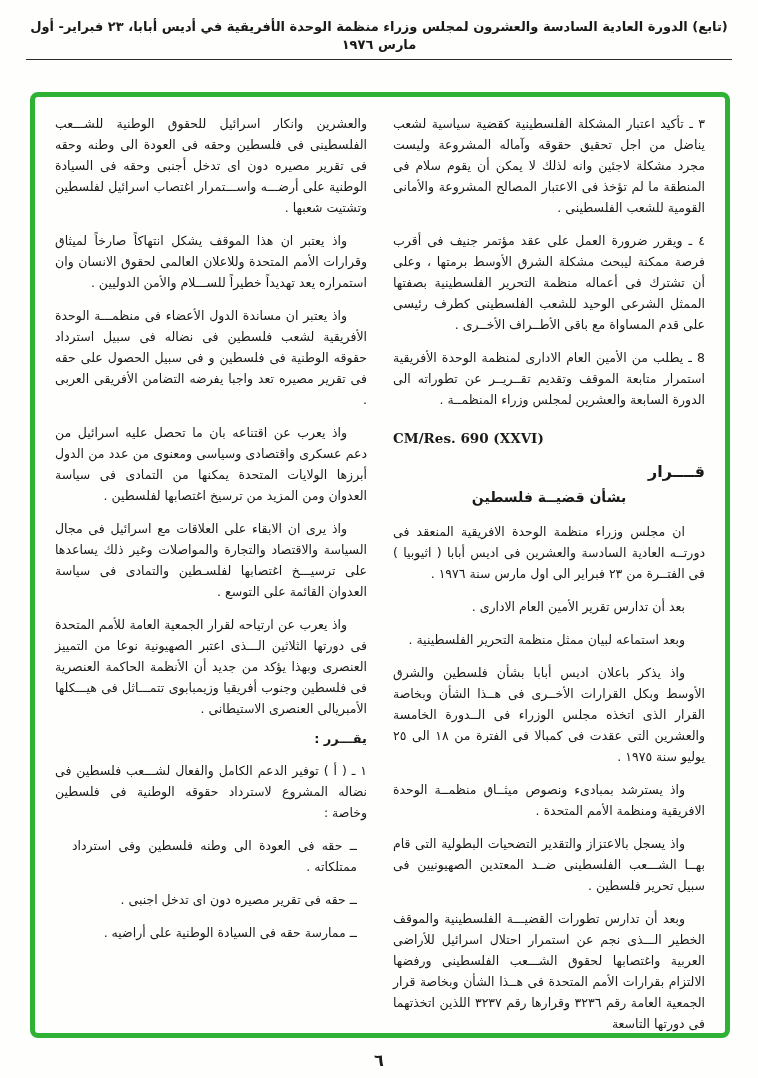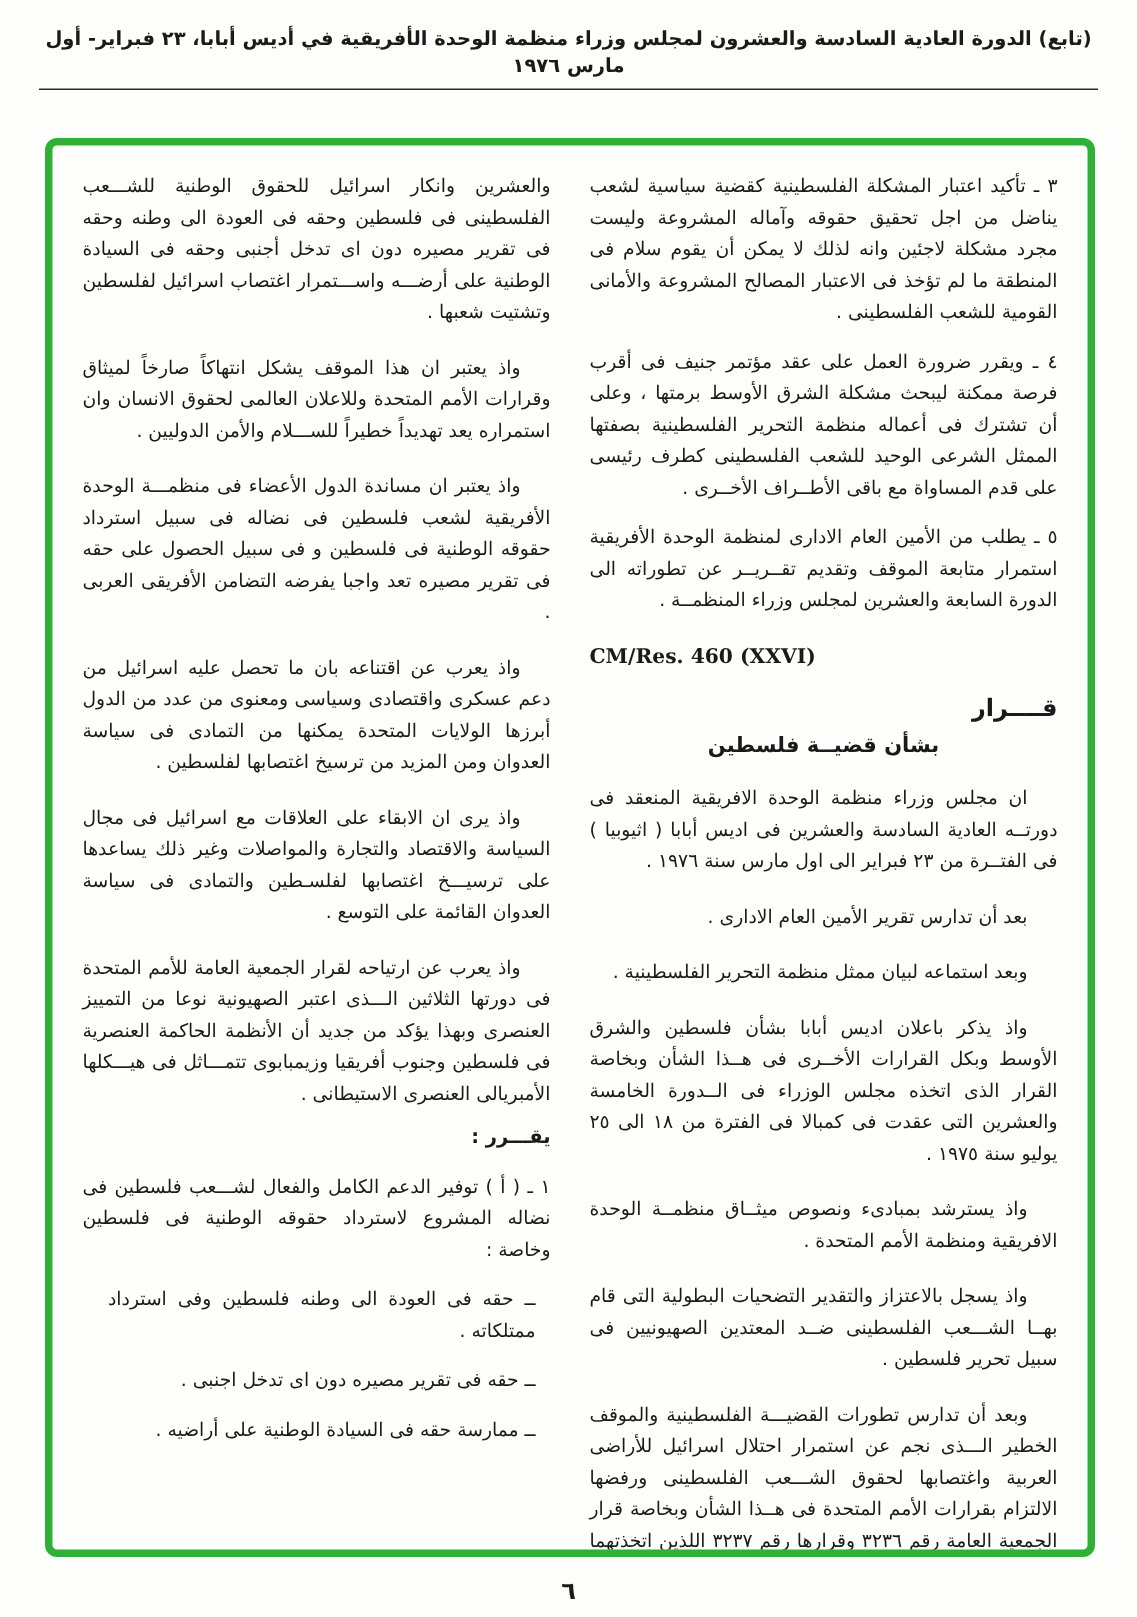--- a/index.html
+++ b/index.html
@@ -64,21 +64,21 @@
     flex:1 1 0;
     min-width:0;
   }
   
   .para{
     margin:0 0 12px 0;
     font-size:12.5px;
     line-height:1.68;
     text-align:justify;
   }
-  .para.indent{ text-indent:20px;margin-top:16px; }
+  .para.indent{ text-indent:20px; }
   .para.numbered{ text-indent:0; }
   .bullet{
     margin:0 0 12px 17px;
     font-size:12.5px;
     line-height:1.68;
     text-align:justify;
     padding-right:10px;
   }
   .res-ref{
     direction:ltr;
@@ -122,22 +122,22 @@
     <div class="header-line1">(تابع) الدورة العادية السادسة والعشرون لمجلس وزراء منظمة الوحدة الأفريقية في أديس أبابا، ٢٣ فبراير- أول مارس ١٩٧٦</div>
     <hr class="header-rule">
   </header>
 
   <div class="content-box">
     <div class="columns">
 
       <section class="column">
         <p class="para numbered">٣ ـ تأكيد اعتبار المشكلة الفلسطينية كقضية سياسية لشعب يناضل من اجل تحقيق حقوقه وآماله المشروعة وليست مجرد مشكلة لاجئين وانه لذلك لا يمكن أن يقوم سلام فى المنطقة ما لم تؤخذ فى الاعتبار المصالح المشروعة والأمانى القومية للشعب الفلسطينى .</p>
         <p class="para numbered">٤ ـ ويقرر ضرورة العمل على عقد مؤتمر جنيف فى أقرب فرصة ممكنة ليبحث مشكلة الشرق الأوسط برمتها ، وعلى أن تشترك فى أعماله منظمة التحرير الفلسطينية بصفتها الممثل الشرعى الوحيد للشعب الفلسطينى كطرف رئيسى على قدم المساواة مع باقى الأطــراف الأخــرى .</p>
-        <p class="para numbered">٥ ـ يطلب من الأمين العام الادارى لمنظمة الوحدة الأفريقية استمرار متابعة الموقف وتقديم تقــريــر عن تطوراته الى الدورة السابعة والعشرين لمجلس وزراء المنظمــة .</p>
-        <p class="res-ref">CM/Res. 460 (XXVI)</p>
+        <p class="para numbered">8 ـ يطلب من الأمين العام الادارى لمنظمة الوحدة الأفريقية استمرار متابعة الموقف وتقديم تقــريــر عن تطوراته الى الدورة السابعة والعشرين لمجلس وزراء المنظمــة .</p>
+        <p class="res-ref">CM/Res. 690 (XXVI)</p>
         <h2 class="res-title">قــــرار</h2>
         <h3 class="res-subtitle">بشأن قضيــة فلسطين</h3>
         <p class="para indent">ان مجلس وزراء منظمة الوحدة الافريقية المنعقد فى دورتــه العادية السادسة والعشرين فى اديس أبابا ( اثيوبيا ) فى الفتــرة من ٢٣ فبراير الى اول مارس سنة ١٩٧٦ .</p>
         <p class="para indent">بعد أن تدارس تقرير الأمين العام الادارى .</p>
         <p class="para indent">وبعد استماعه لبيان ممثل منظمة التحرير الفلسطينية .</p>
         <p class="para indent">واذ يذكر باعلان اديس أبابا بشأن فلسطين والشرق الأوسط وبكل القرارات الأخــرى فى هــذا الشأن وبخاصة القرار الذى اتخذه مجلس الوزراء فى الــدورة الخامسة والعشرين التى عقدت فى كمبالا فى الفترة من ١٨ الى ٢٥ يوليو سنة ١٩٧٥ .</p>
         <p class="para indent">واذ يسترشد بمبادىء ونصوص ميثــاق منظمــة الوحدة الافريقية ومنظمة الأمم المتحدة .</p>
         <p class="para indent">واذ يسجل بالاعتزاز والتقدير التضحيات البطولية التى قام بهــا الشـــعب الفلسطينى ضــد المعتدين الصهيونيين فى سبيل تحرير فلسطين .</p>
         <p class="para indent">وبعد أن تدارس تطورات القضيـــة الفلسطينية والموقف الخطير الـــذى نجم عن استمرار احتلال اسرائيل للأراضى العربية واغتصابها لحقوق الشـــعب الفلسطينى ورفضها الالتزام بقرارات الأمم المتحدة فى هــذا الشأن وبخاصة قرار الجمعية العامة رقم ٣٢٣٦ وقرارها رقم ٣٢٣٧ اللذين اتخذتهما فى دورتها التاسعة</p>
       </section>

